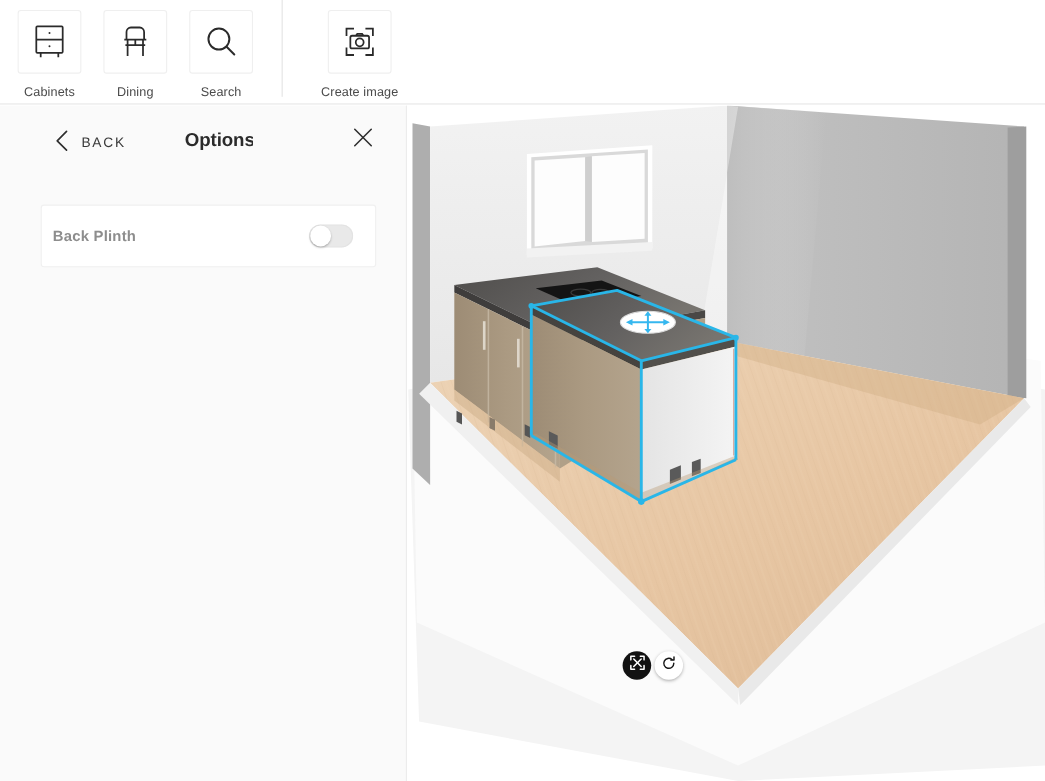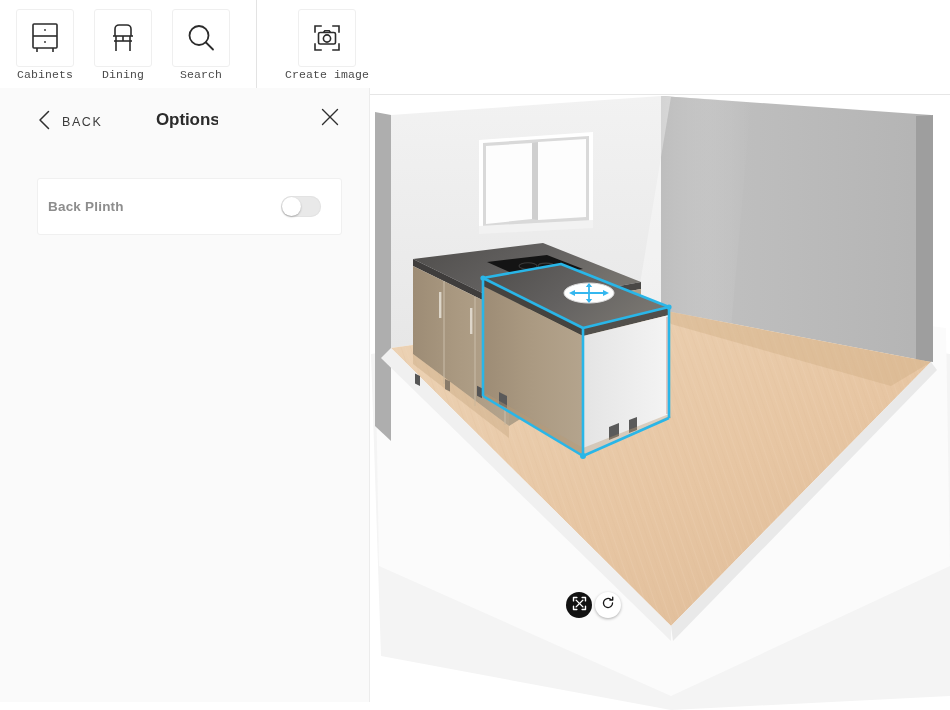--- a/index.html
+++ b/index.html
@@ -21,30 +21,30 @@
   .tool-divider{width:1px;height:88px;background:#e3e3e3;margin:0 22px 0 16px;align-self:flex-start;}
   .tool{
     width:78px;display:flex;flex-direction:column;align-items:center;
     padding-top:9px;cursor:pointer;user-select:none;
   }
   .tool .icon-box{
     width:56px;height:56px;border:1px solid #efefef;border-radius:3px;
     display:flex;align-items:center;justify-content:center;background:#fff;
   }
   .tool .tool-label{
-    margin-top:2px;font-size:11.5px;color:#4a4a4a;letter-spacing:.1px;
-    white-space:nowrap;line-height:1;font-family:Liberation Mono, monospace;
+    margin-top:12px;font-size:11.5px;color:#4a4a4a;letter-spacing:.1px;
+    white-space:nowrap;line-height:1;
   }
   .tool.wide{width:92px;}
   .tool.create{width:96px;}
 
   
   .panel{
-    position:absolute;left:0;top:88px;width:370px;height:614px;
-    background:#fafafa;border-right:1px solid #ececec;box-sizing:border-box;
+    position:absolute;left:0;top:96px;width:370px;height:614px;
+    background:#fafafa;border-right:1px solid #ececec;box-sizing:border-box;padding-left:12px;
   }
   .panel-header{
     position:relative;height:68px;display:flex;align-items:center;
   }
   .back-btn{
     display:flex;align-items:center;gap:11px;margin-left:38px;cursor:pointer;user-select:none;
   }
   .chev{display:block;}
   .back-label{
     font-size:12.5px;letter-spacing:1.6px;color:#3b3b3b;font-weight:400;

